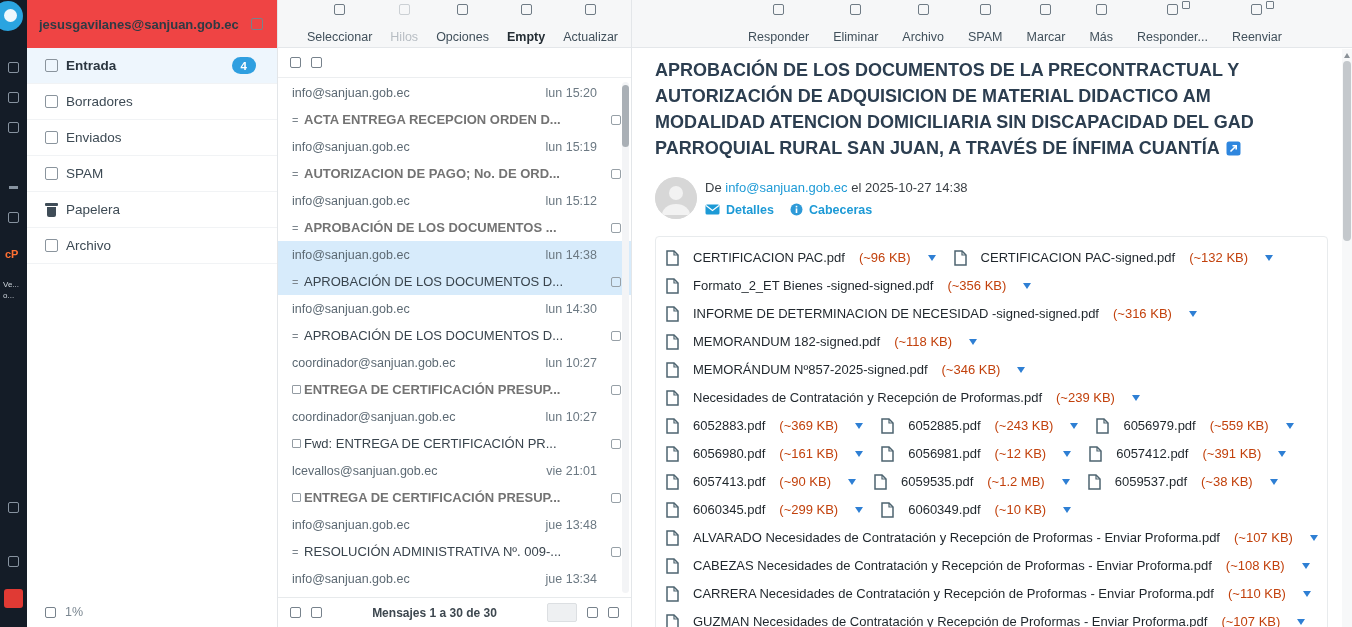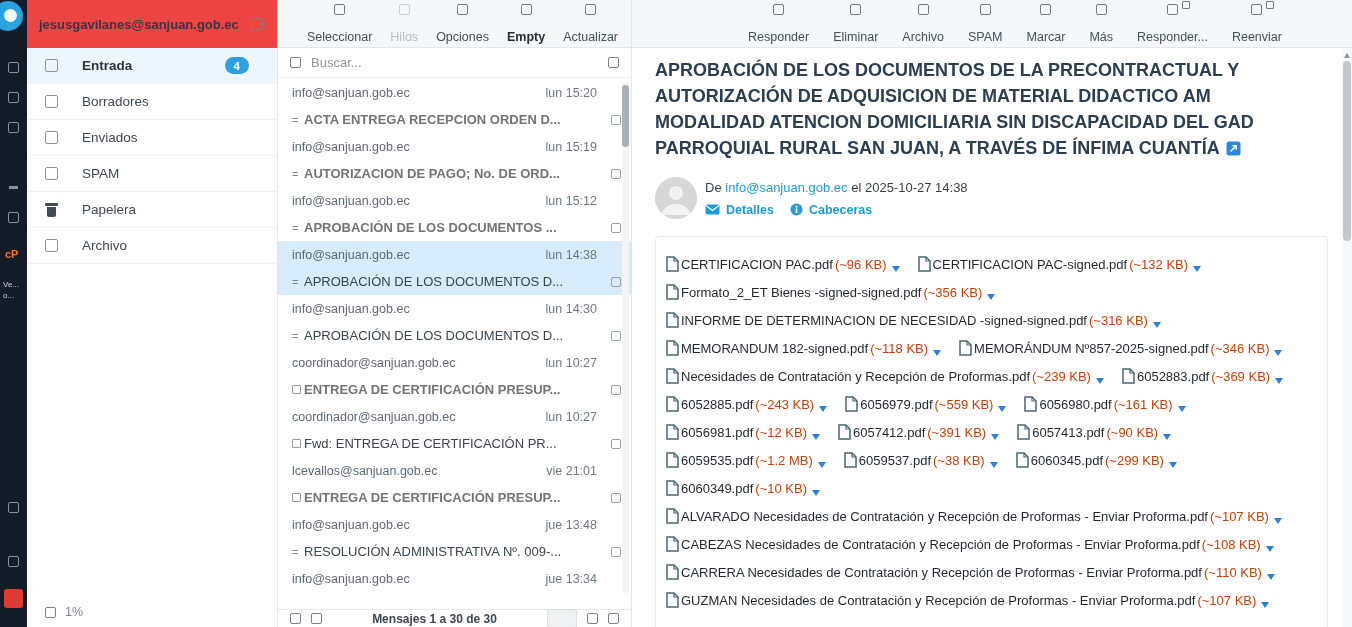--- a/index.html
+++ b/index.html
@@ -19,21 +19,21 @@
   .tb-dash { position: absolute; left: 9px; top: 186px; width: 9px; height: 3px; background: #8793a0; }
   .cp { position: absolute; left: 5px; top: 248px; color: #ff7033; font-size: 11px; font-weight: 700; }
   .tb-txt { position: absolute; left: 3px; color: #cfd6dd; font-size: 8px; white-space: nowrap; }
   .t1 { top: 280px; } .t2 { top: 291px; }
   .tb-red { position: absolute; left: 4px; top: 589px; width: 19px; height: 19px; background: #e03a34; border-radius: 3px; }
 
   
   .folders { position: absolute; left: 27px; top: 0; width: 251px; height: 627px; background: #fff; border-right: 1px solid #e3e6e9; }
   .acct { height: 48px; display: flex; align-items: center; gap: 8px; padding: 0 14px 0 12px; background: #ef4444; }
   .acct-name { font-size: 13px; font-weight: 700; color: #2f3a44; flex: 1; white-space: nowrap; overflow: hidden; }
-  .folder { height: 36px; display: flex; align-items: center; gap: 24px; padding: 0 28px 0 18px; font-size: 13.5px; color: #3d4a54; border-bottom: 1px solid #f1f3f5; cursor: pointer; }
+  .folder { height: 36px; display: flex; align-items: center; gap: 8px; padding: 0 21px 0 18px; font-size: 13.5px; color: #3d4a54; border-bottom: 1px solid #f1f3f5; cursor: pointer; }
   .folder.selected { background: #eef6fd; font-weight: 700; color: #2b3640; }
   .folder-ico { width: 13px; height: 13px; border: 1.5px solid #8a949d; border-radius: 2px; flex: none; }
   .folder-ico.trash { border: none; position: relative; width: 13px; height: 14px; }
   .folder-ico.trash::before { content: ""; position: absolute; left: 0; right: 0; top: 0; height: 3px; background: #3f4c57; border-radius: 1px; }
   .folder-ico.trash::after { content: ""; position: absolute; left: 2px; right: 2px; top: 4.5px; bottom: 0; background: #3f4c57; border-radius: 0 0 2px 2px; }
   .folder-label { flex: 1; white-space: nowrap; overflow: hidden; }
   .badge { background: #2f9fe0; color: #fff; font-size: 11.5px; font-weight: 700; border-radius: 10px; padding: 2.5px 9px; }
   .badge:empty { display: none; }
   .quota { position: absolute; left: 0; right: 0; bottom: 0; height: 30px; display: flex; align-items: center; gap: 9px; padding: 0 18px; font-size: 12.5px; color: #7b8791; }
 
@@ -56,40 +56,40 @@
   .msglist { position: absolute; top: 79px; bottom: 30px; left: 0; right: 0; overflow: hidden; }
   .m-row { height: 27px; display: flex; align-items: center; padding: 0 10px 0 14px; }
   .m-from { flex: 1; font-size: 12.5px; color: #5c6973; white-space: nowrap; overflow: hidden; }
   .m-date { font-size: 12.5px; color: #6c7983; margin-right: 24px; }
   .marker { width: 12px; flex: none; font-size: 11px; color: #7c858d; line-height: 10px; }
   .marker.boxed { width: 9px; height: 9px; border: 1px solid #939ba2; border-radius: 1px; margin-right: 3px; }
   .m-subj { flex: 1; font-size: 13px; color: #39444d; white-space: nowrap; overflow: hidden; }
   .entry.unread .m-subj { font-weight: 700; color: #737373; }
   .entry.selected { background: #d7ebfb; }
   .flagbox { width: 10px; height: 10px; border: 1.5px solid #97a0a7; border-radius: 2px; flex: none; cursor: pointer; }
-  .lfooter { position: absolute; left: 0; right: 0; bottom: 0; height: 18px; border-top: 1px solid #e7eaec; display: flex; align-items: center; gap: 10px; padding: 0 12px; background: #fff; }
+  .lfooter { position: absolute; left: 0; right: 0; bottom: 0; height: 30px; border-top: 1px solid #e7eaec; display: flex; align-items: center; gap: 10px; padding: 0 12px; background: #fff; }
   .count { flex: 1; text-align: center; font-size: 12px; font-weight: 700; color: #3d474f; }
   .pageinput { width: 30px; height: 19px; background: #eef0f2; border: 1px solid #dcdfe2; border-radius: 2px; }
   .vscroll { position: absolute; top: 82px; bottom: 34px; right: 2px; width: 7px; background: #f3f4f6; border-radius: 4px; }
   .vscroll .thumb { position: absolute; top: 3px; left: 0; width: 7px; height: 62px; background: #aab0b6; border-radius: 4px; }
 
   
   .viewpanel { position: absolute; left: 632px; top: 0; width: 720px; height: 627px; background: #fff; }
   .vtoolbar { height: 48px; background: #f6f7f8; border-bottom: 1px solid #e4e7ea; display: flex; align-items: center; justify-content: center; padding-left: 46px; gap: 6px; }
   .content { position: absolute; top: 49px; bottom: 0; left: 0; right: 10px; overflow: hidden; padding: 9px 14px 0 23px; }
   .subject { font-size: 18px; line-height: 1.44; font-weight: 700; color: #2c3e50; padding-right: 10px; }
   .extlink { display: inline-block; vertical-align: -2px; margin-left: 6px; cursor: pointer; }
   .fromblock { display: flex; gap: 8px; margin-top: 13px; align-items: flex-start; }
   .avatar { width: 42px; height: 42px; border-radius: 50%; background: #d9d9d9; overflow: hidden; flex: none; }
   .fromline { font-size: 13px; color: #3a3f44; margin-top: 3px; }
   .fromemail { color: #1d9ad6; text-decoration: none; cursor: pointer; }
   .metaline { display: flex; gap: 16px; margin-top: 8px; align-items: center; }
   .metalink { display: inline-flex; align-items: center; gap: 6px; color: #1d9ad6; font-size: 12.5px; font-weight: 700; cursor: pointer; }
   .attachbox { margin-top: 17px; border: 1px solid #e8ebed; border-radius: 4px; padding: 7px 10px; display: flex; flex-wrap: wrap; column-gap: 18px; align-items: center; align-content: flex-start; min-height: 430px; }
-  .attach { display: inline-flex; align-items: flex-end; gap: 2px; height: 28px; white-space: nowrap; cursor: pointer; }
+  .attach { display: inline-flex; align-items: center; gap: 14px; height: 28px; white-space: nowrap; cursor: pointer; }
   .pdfico { flex: none; }
   .aname { font-size: 13px; color: #1f262c; }
   .asize { font-size: 13px; color: #c2410c; }
   .caret { width: 0; height: 0; border-left: 4.5px solid transparent; border-right: 4.5px solid transparent; border-top: 6px solid #2e7fd4; margin-left: 3px; cursor: pointer; }
   .pscroll { position: absolute; right: 0; top: 49px; bottom: 0; width: 10px; background: #f7f8f9; }
   .pscroll .arrow { position: absolute; top: 4px; left: 2px; width: 0; height: 0; border-left: 3px solid transparent; border-right: 3px solid transparent; border-bottom: 5px solid #8a9198; }
   .pscroll .thumb { position: absolute; top: 12px; left: 1px; width: 8px; height: 180px; background: #c4c8cc; border-radius: 4px; }
 </style>
 </head>
 <body>
@@ -181,21 +181,20 @@
         <span class="t-label">Empty</span>
       </div>
 
       <div class="tbtn">
         <span class="t-ico"></span>
         <span class="t-label">Actualizar</span>
       </div>
     </div>
   <div class="searchrow">
     <span class="sq sm"></span>
-    <input class="searchinput" placeholder="Buscar..." style="">
     <span class="sq sm"></span>
   </div>
   <div class="msglist">
 
       <div class="entry unread">
         <div class="m-row from-row">
           <span class="m-from">info@sanjuan.gob.ec</span>
           <span class="m-date">lun 15:20</span>
         </div>
         <div class="m-row subj-row">

